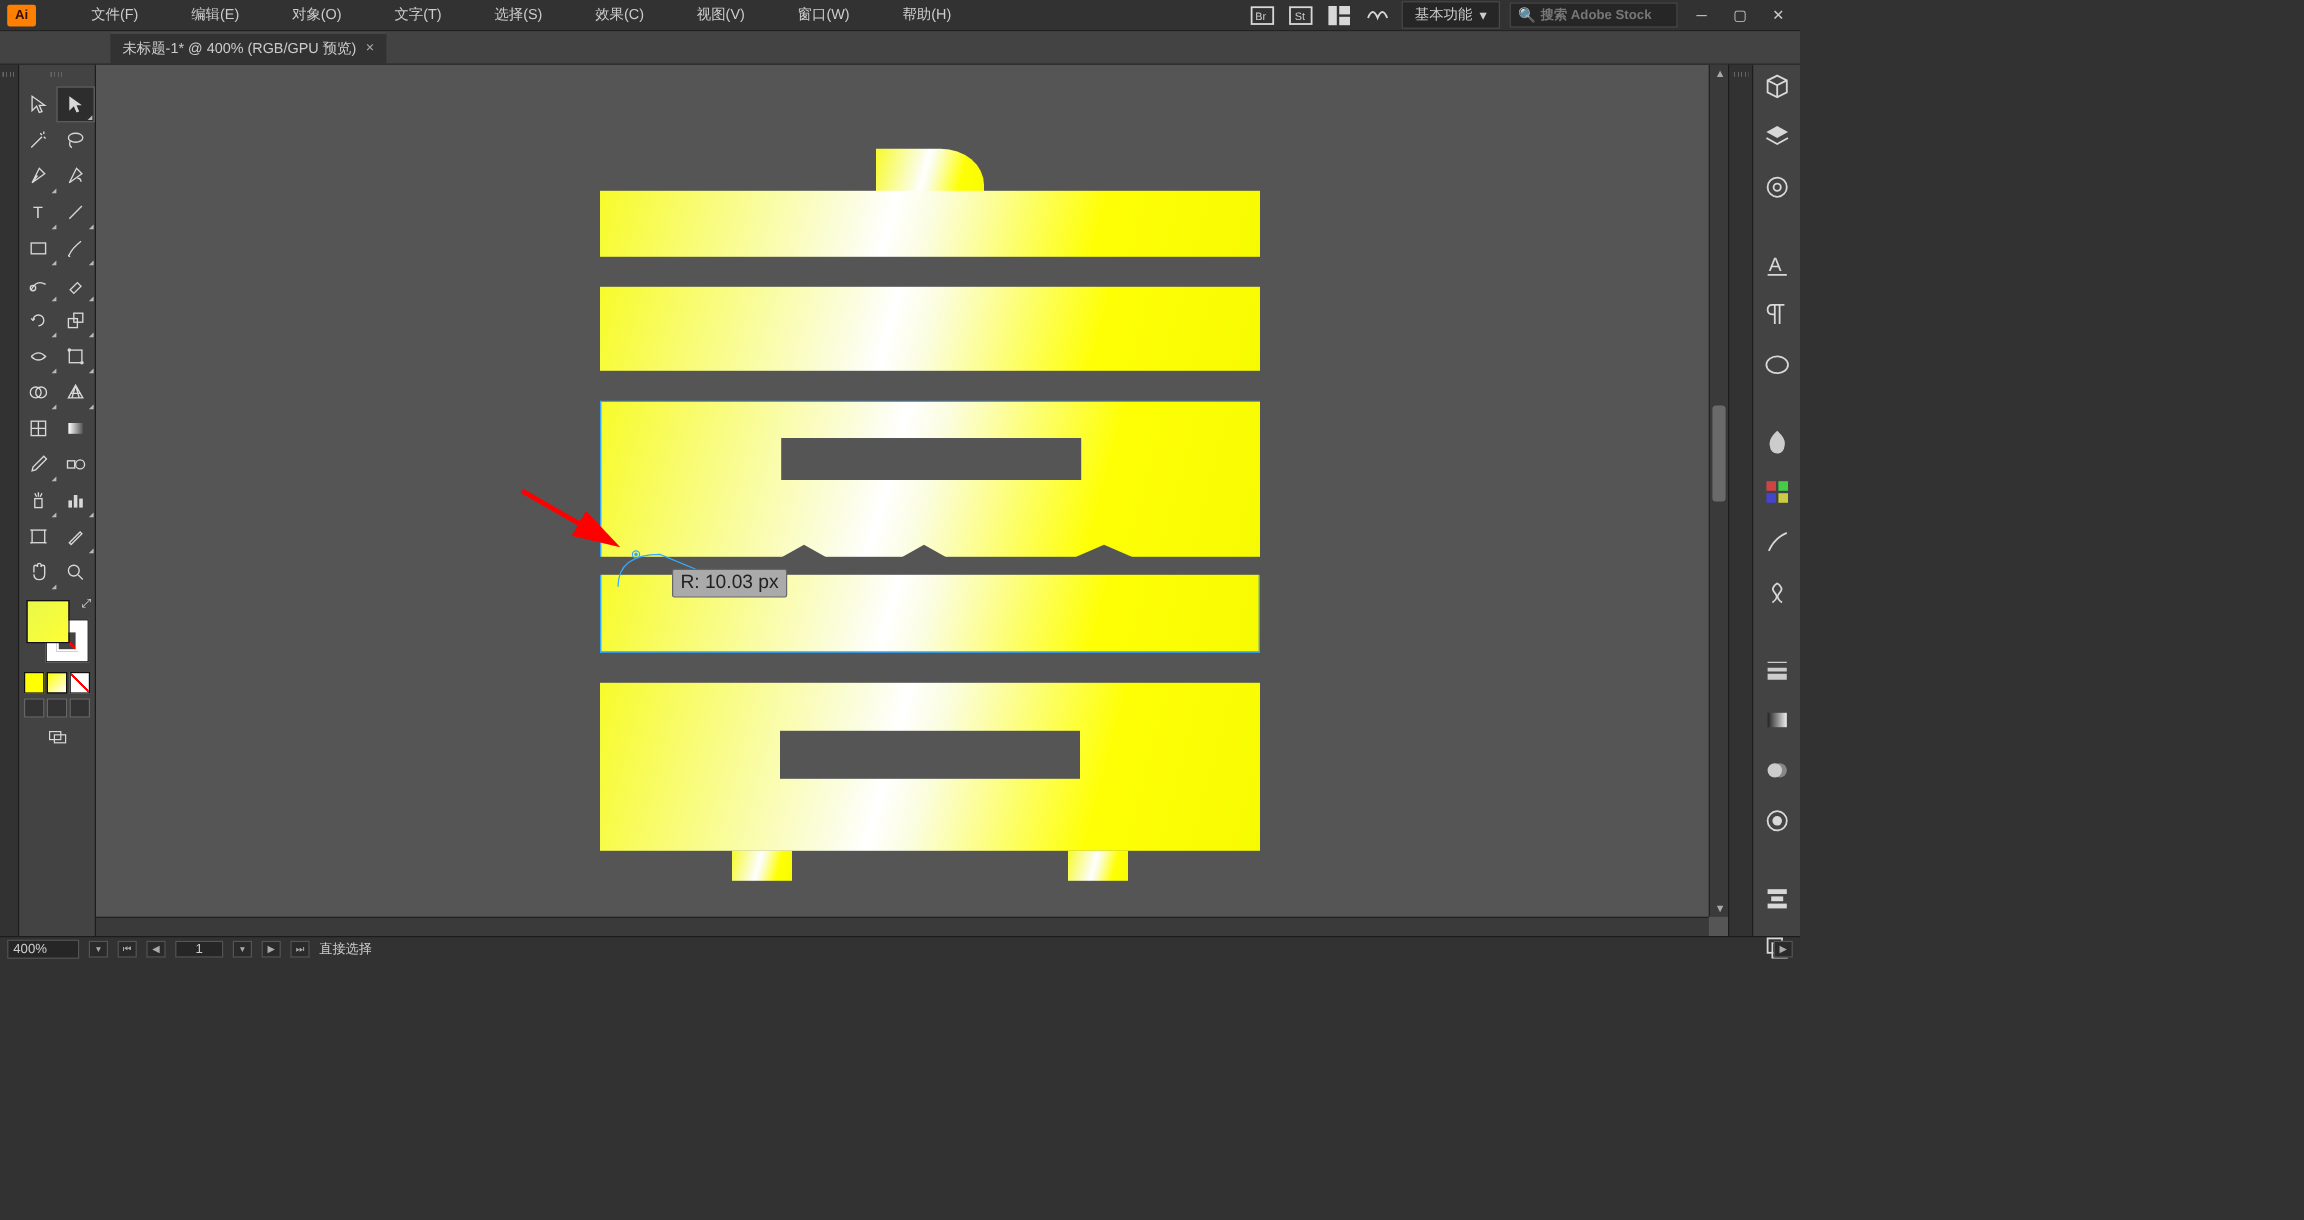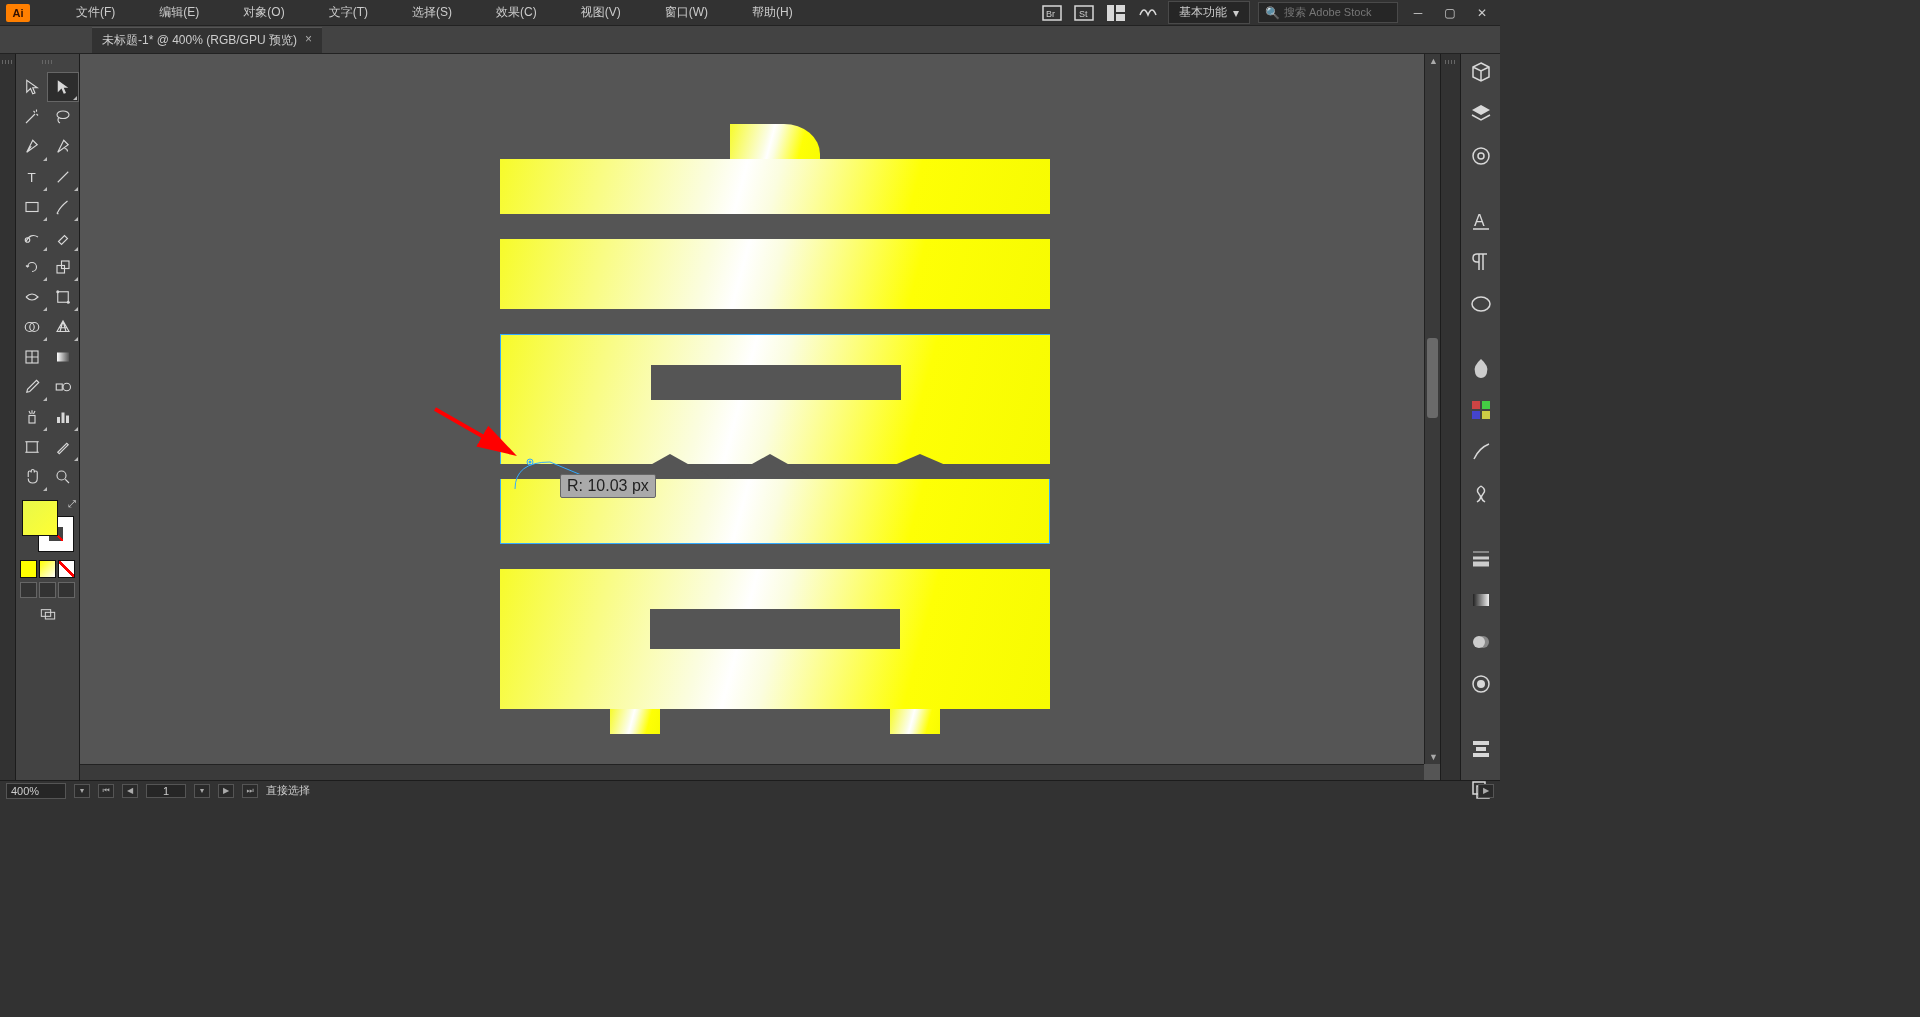--- a/index.html
+++ b/index.html
@@ -137,21 +137,21 @@
         <svg viewBox="0 0 24 24">
           <path d="M4 14 Q8 4 12 14 Q16 4 20 14" class="stroke-ic"></path>
         </svg>
       </div>
     <div class="workspace-switch">
       <span>基本功能</span>
       <span>▾</span>
     </div>
     <div class="search-box">
       <span>🔍</span>
-      <span style="font-size:11px;">搜索 Adobe Stock</span>
+      <span style="font-size:11px;font-weight:bold;">搜索 Adobe Stock</span>
     </div>
     <div class="icon-btn">─</div>
     <div class="icon-btn">▢</div>
     <div class="icon-btn">✕</div>
   </div>
 </div>
 
 <div class="tabbar">
   <div class="doc-tab">
     <span>未标题-1* @ 400% (RGB/GPU 预览)</span>

